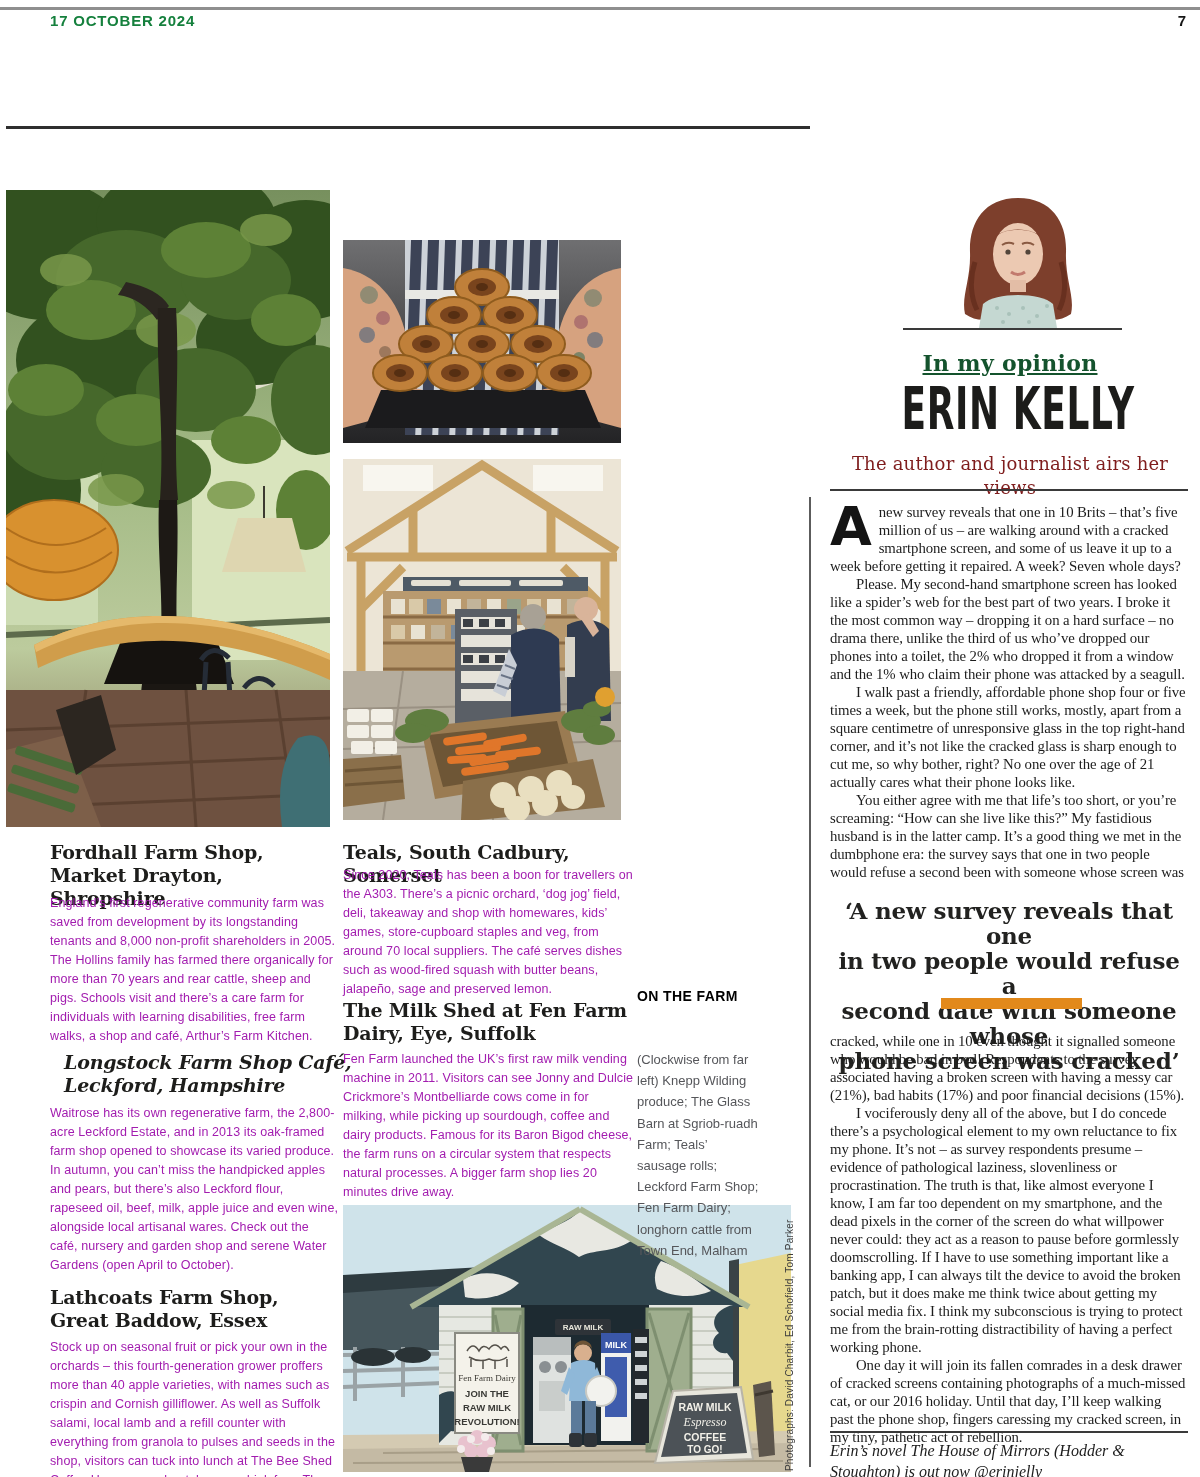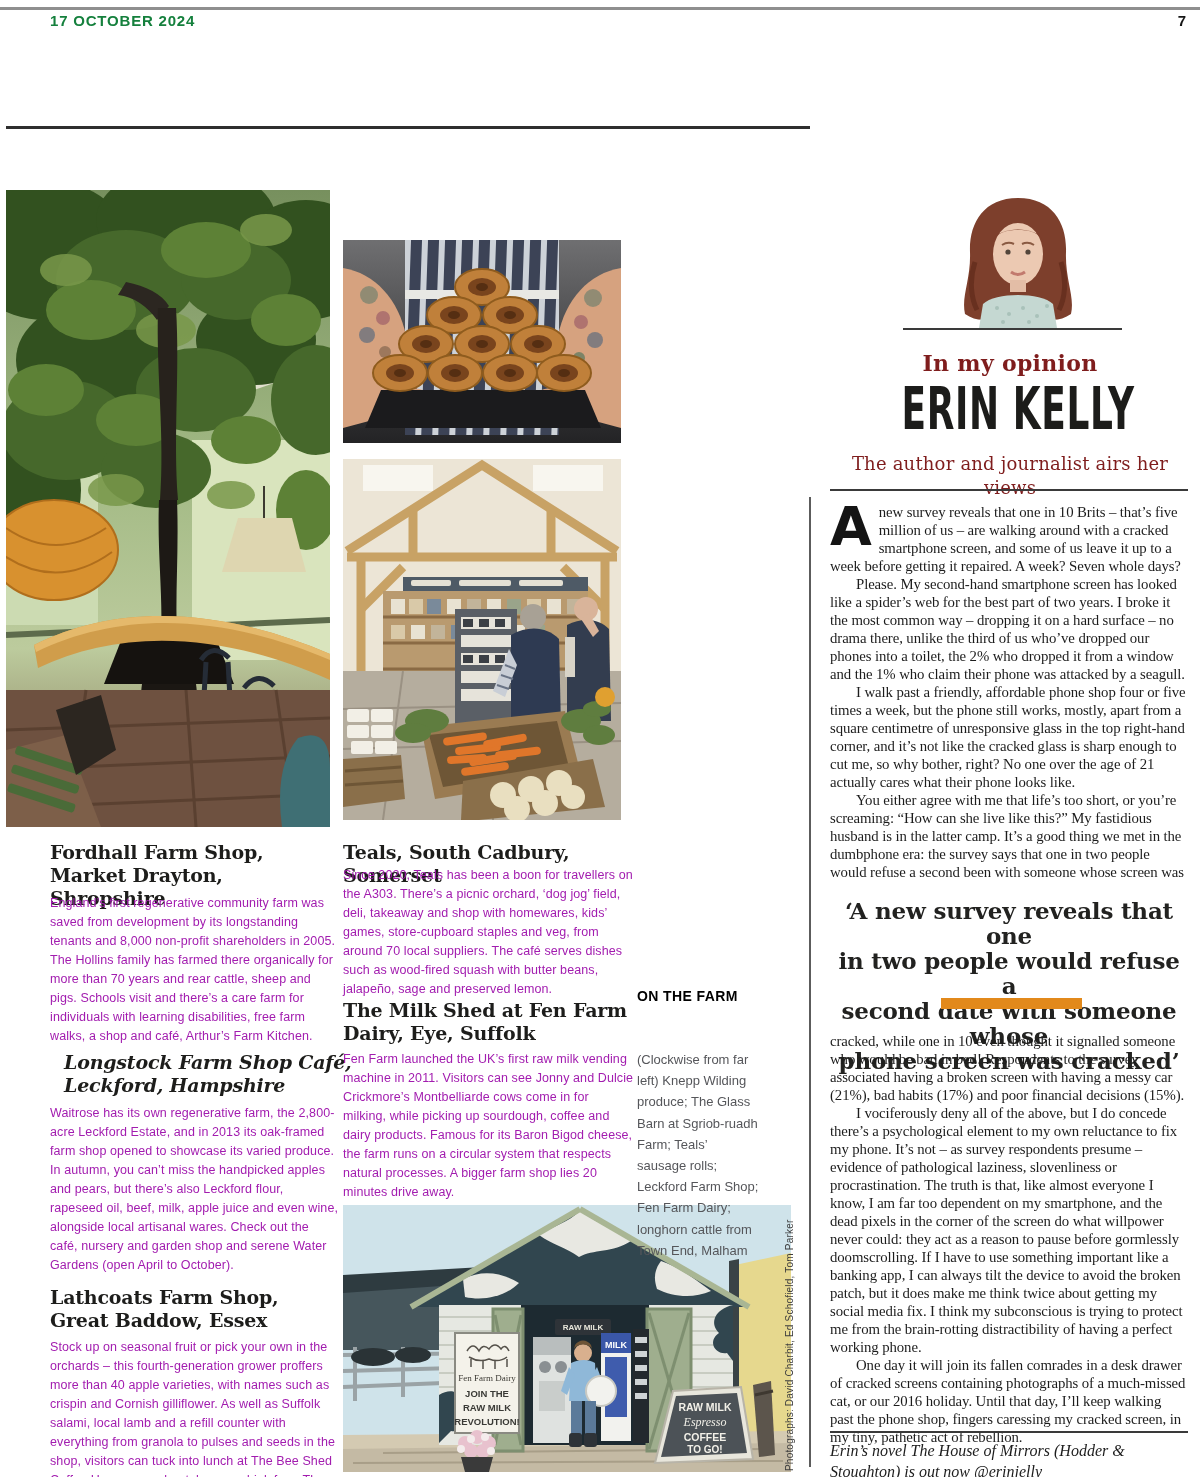--- a/index.html
+++ b/index.html
@@ -10,21 +10,21 @@
   
   .date{left:50px;top:12px;font:700 15px/18px "Liberation Sans",sans-serif;letter-spacing:.8px;color:#15803d;}
   .pageno{left:1150px;top:12px;width:36px;text-align:right;font:700 15px/18px "Liberation Sans",sans-serif;color:#161616;}
   
   .sec-title{font:700 19px/23px "DejaVu Serif",serif;color:#1d1d1b;white-space:pre-line;letter-spacing:-.2px;}
   .sec-body{font:400 12.5px/19px "Liberation Sans",sans-serif;color:#a21caf;letter-spacing:.1px;}
   .cap-title{font:700 14px/18px "Liberation Sans",sans-serif;color:#000000;letter-spacing:.4px;}
   .cap-body{font:400 13px/21.2px "Liberation Sans",sans-serif;color:#55565a;}
   
   .kicker{left:830px;top:350px;width:360px;text-align:center;
-          font:700 22px/26px "DejaVu Serif",serif;color:#7f1d1d;letter-spacing:.3px;}
+          font:700 22px/26px "DejaVu Serif",serif;color:#14532d;letter-spacing:.3px;text-decoration:underline;}
   .author{left:830px;top:378px;width:360px;text-align:center;}
   .author span{display:inline-block;font:800 58px/62px "DejaVu Sans",sans-serif;color:#1c1c1a;
           transform:scale(.62,1.02);transform-origin:center;white-space:nowrap;letter-spacing:1px;}
   .standfirst{left:830px;top:452px;width:360px;text-align:center;
           font:400 18px/24px "DejaVu Serif",serif;color:#7f1d1d;letter-spacing:.2px;}
   .op-body{width:358px;font:400 14.8px/18px "Liberation Serif",serif;color:#1c1c1c;letter-spacing:-.1px;text-align:left;}
   .op-body p{margin:0;}
   .op-body p + p{text-indent:26px;}
   .dropcap{float:left;font:900 54px/44px "DejaVu Sans",sans-serif;color:#141414;margin:2px 7px 0 0;}
   .pullquote{left:830px;top:898px;width:358px;text-align:center;white-space:pre-line;

